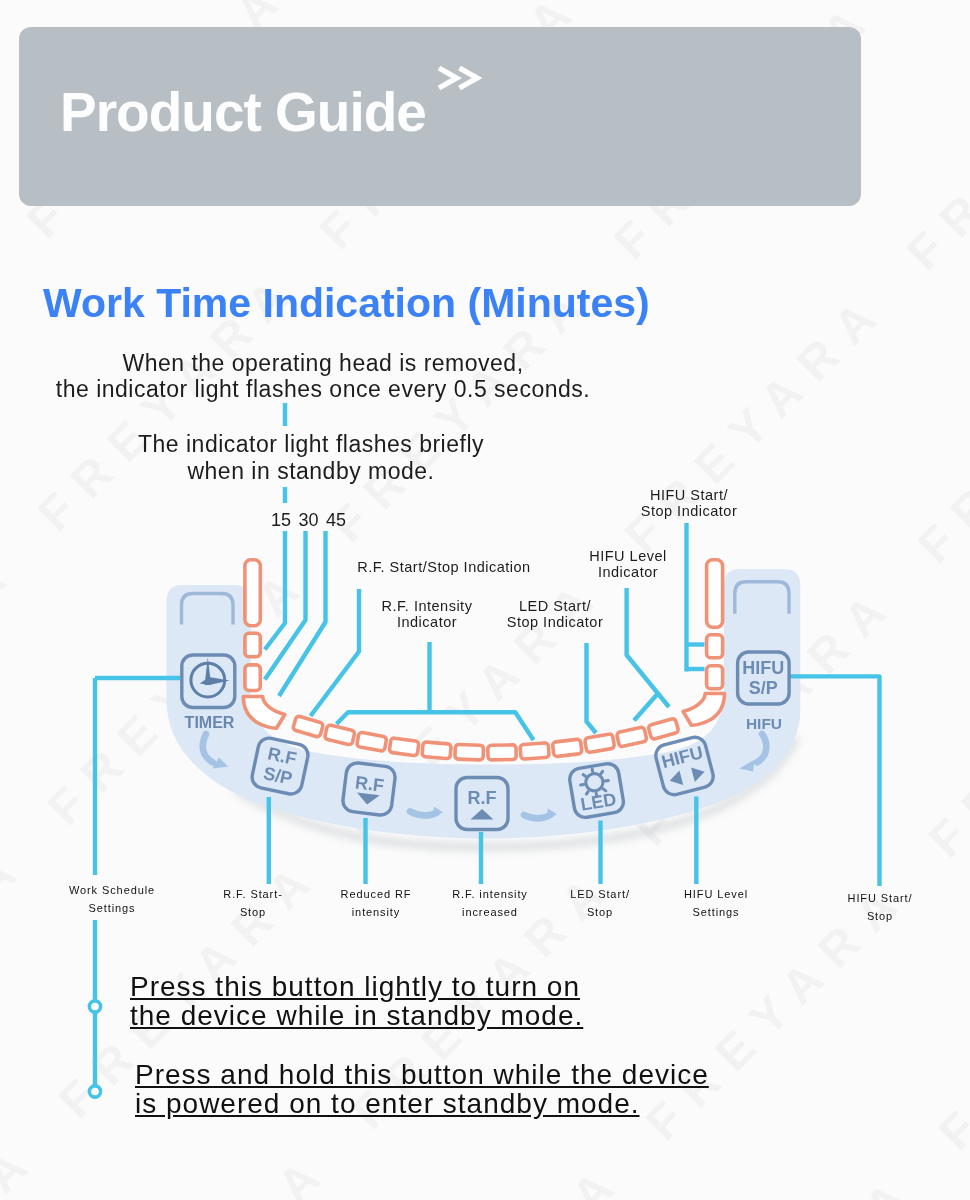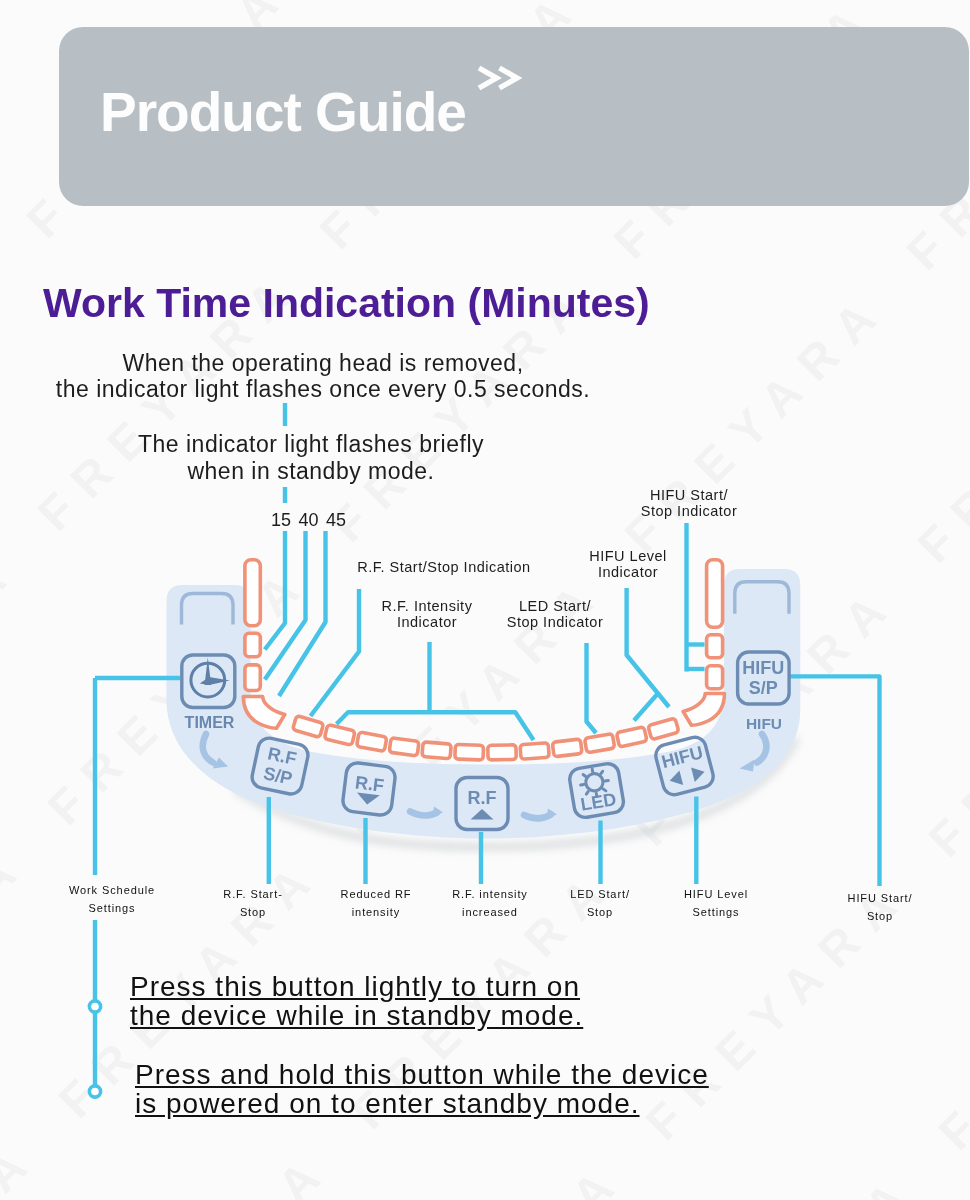--- a/index.html
+++ b/index.html
@@ -2,26 +2,26 @@
 <html><head>
 <meta charset="utf-8">
 <style>
 html,body{margin:0;padding:0;}
 body{width:970px;height:1200px;position:relative;overflow:hidden;
   background:#fbfbfb;font-family:"Liberation Sans",sans-serif;}
 .wm{position:absolute;width:0;height:0;}
 .wm::after{content:"FREYARA";position:absolute;left:-180px;top:-34px;width:360px;
   text-align:center;font-size:48px;font-weight:bold;letter-spacing:17px;
   color:rgba(120,123,130,0.065);transform:rotate(-45deg);white-space:nowrap;}
-.hdr{position:absolute;left:19px;top:27px;width:910px;height:179px;
-  background:#b7bfc4;border-radius:24px;margin-left:40px;}
+.hdr{position:absolute;left:19px;top:27px;width:842px;height:179px;
+  background:#b7bfc4;border-radius:12px;}
 .hdr .t{position:absolute;left:41px;top:52.5px;font-size:55px;font-weight:bold;
   color:#fdfdfd;letter-spacing:-1px;white-space:nowrap;}
 .title{position:absolute;left:43px;top:280px;font-size:41px;font-weight:bold;
-  color:#4c1d95;letter-spacing:0px;white-space:nowrap;}
+  color:#3b82f6;letter-spacing:0px;white-space:nowrap;}
 .p1{position:absolute;left:-2px;top:350px;width:650px;text-align:center;
   font-size:23px;color:#1d1d1f;line-height:26px;letter-spacing:0.5px;}
 .p2{position:absolute;left:-13px;top:431px;width:648px;text-align:center;
   font-size:23px;color:#1d1d1f;line-height:27px;letter-spacing:0.5px;}
 .nums{position:absolute;left:271px;top:510px;font-size:18px;color:#1d1d1f;
   word-spacing:2.5px;white-space:nowrap;}
 .lbl{position:absolute;text-align:center;font-size:14.5px;color:#1d1d1f;
   line-height:16px;white-space:nowrap;letter-spacing:0.5px;}
 .blbl{position:absolute;text-align:center;font-size:11px;color:#111;
   line-height:17.5px;white-space:nowrap;letter-spacing:0.9px;}
@@ -61,21 +61,21 @@
 <div class="hdr">
     <div class="t">Product Guide</div>
 <svg style="position:absolute;left:0;top:0" width="930" height="179">
  <path d="M420 41 L437.5 51 L420 61" fill="none" stroke="#fdfdfd" stroke-width="5.4"></path>
  <path d="M440.5 41 L458 51 L440.5 61" fill="none" stroke="#fdfdfd" stroke-width="5.4"></path>
 </svg>
 </div>
 <div class="title">Work Time Indication (Minutes)</div>
 <div class="p1">When the operating head is removed,<br>the indicator light flashes once every 0.5 seconds.</div>
 <div class="p2">The indicator light flashes briefly<br>when in standby mode.</div>
-<div class="nums">15 40 45</div>
+<div class="nums">15 30 45</div>
 
 <div class="lbl" style="left:609px;top:487px;width:160px">HIFU Start/<br>Stop Indicator</div>
 <div class="lbl" style="left:548px;top:548px;width:160px">HIFU Level<br>Indicator</div>
 <div class="lbl" style="left:354px;top:559px;width:180px">R.F. Start/Stop Indication</div>
 <div class="lbl" style="left:347px;top:598px;width:160px">R.F. Intensity<br>Indicator</div>
 <div class="lbl" style="left:475px;top:598px;width:160px">LED Start/<br>Stop Indicator</div>
 
 <svg style="position:absolute;left:0;top:0" width="970" height="1200">
  <defs>
   <filter id="blur6" x="-30%" y="-30%" width="160%" height="160%">

